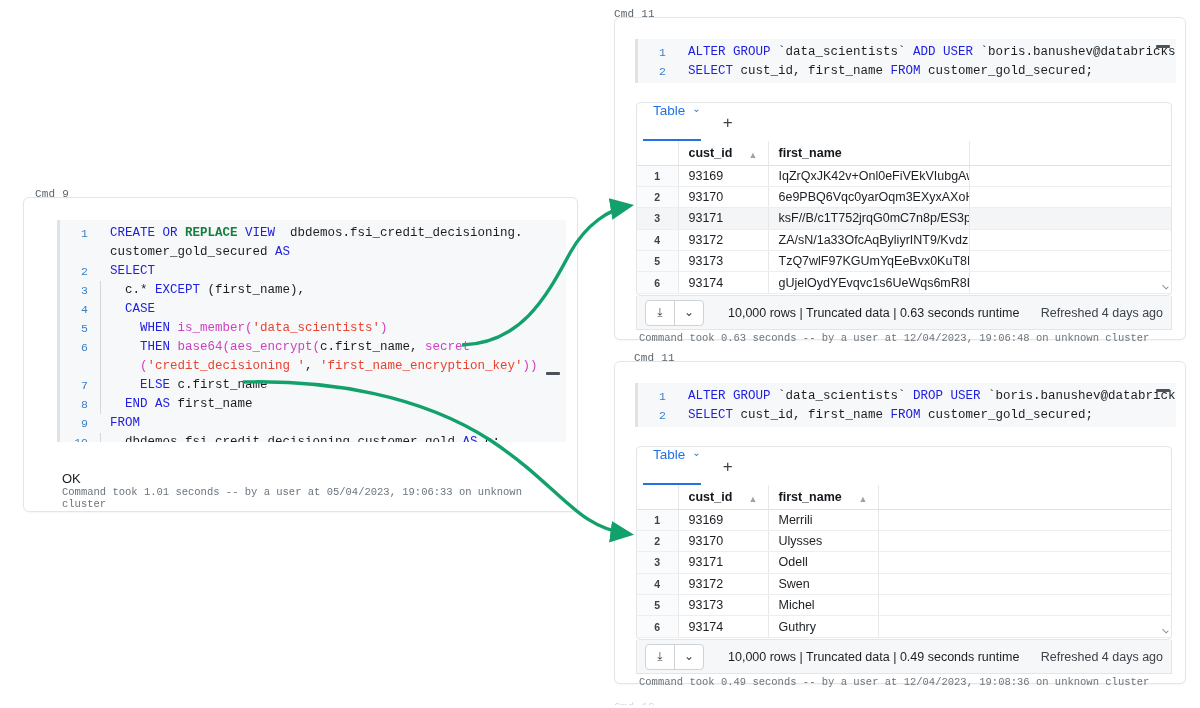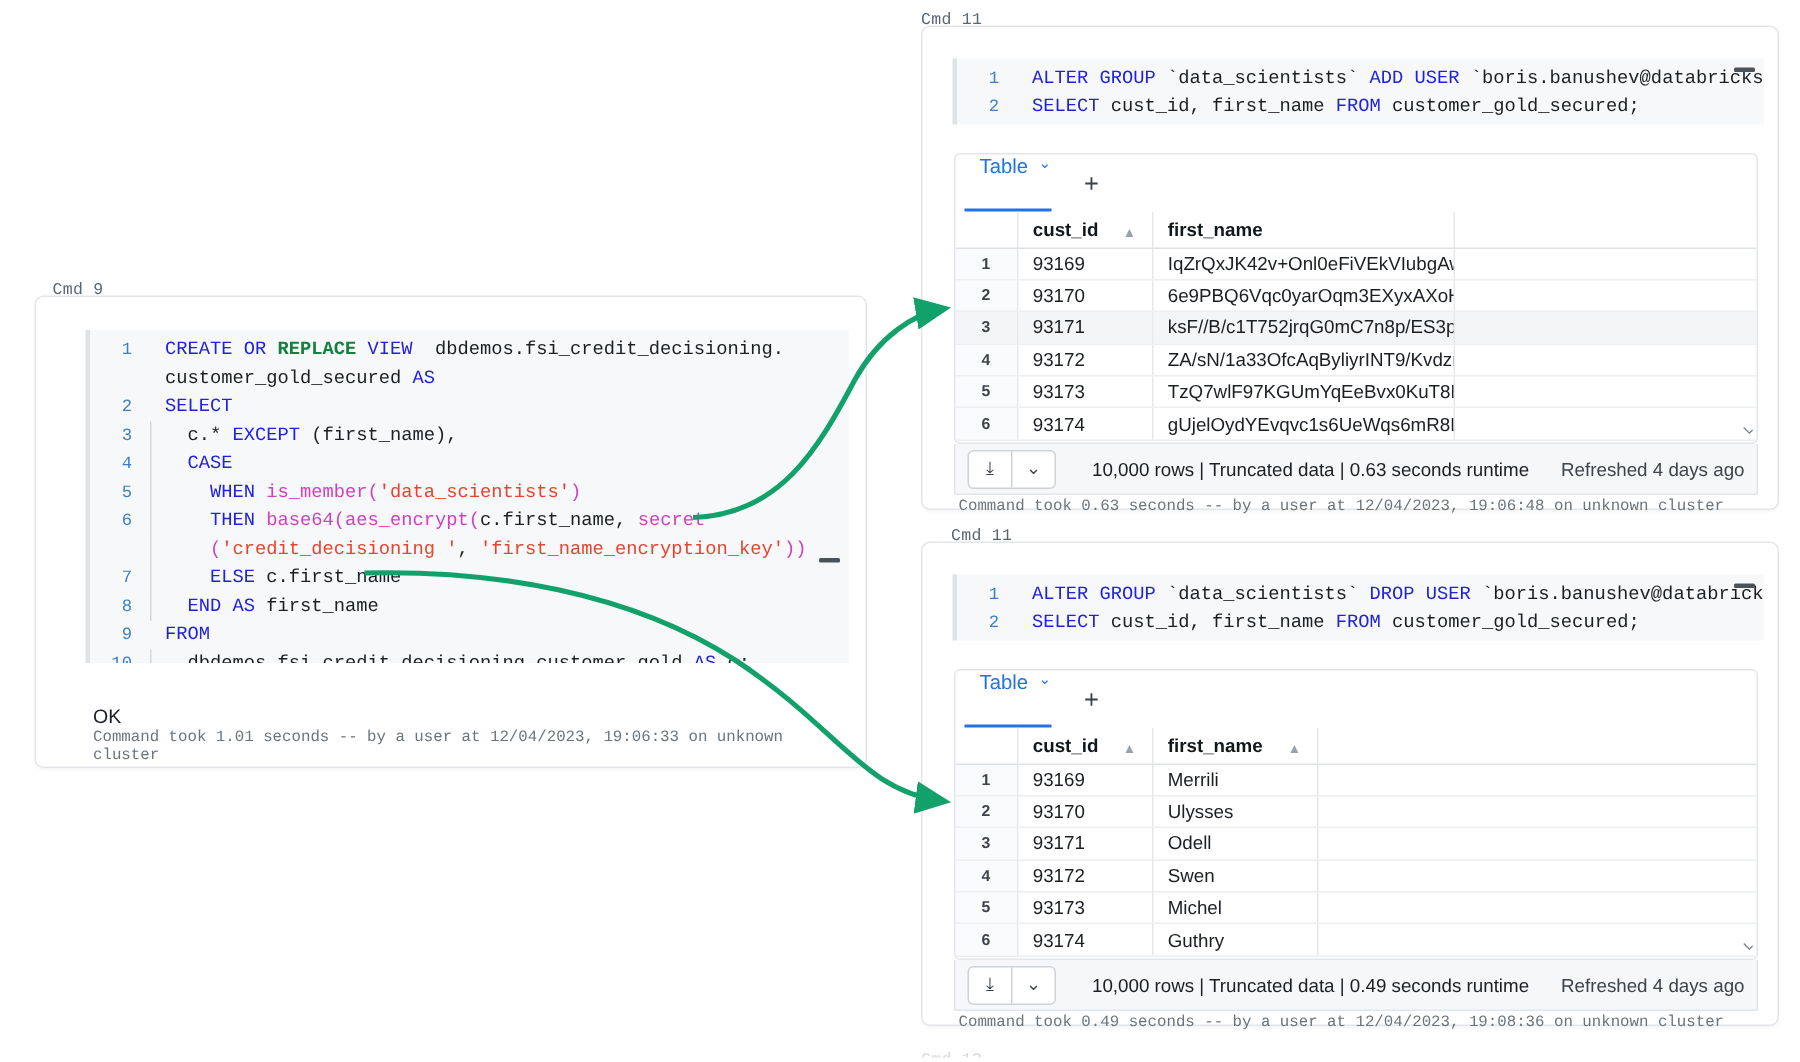--- a/index.html
+++ b/index.html
@@ -109,21 +109,21 @@
 
     <div class="code-wrap" style="position:absolute;left:33px;top:22px;width:506px;height:222px;overflow:hidden;">
       <div class="code" id="code-left"><div class="cline"><span class="lno">1</span><span class="ctext"><span class="kw">CREATE OR </span><span class="kw2">REPLACE</span><span class="kw"> VIEW</span><span class="pl">  dbdemos.fsi_credit_decisioning.</span></span></div><div class="cline"><span class="lno"></span><span class="ctext"><span class="pl">customer_gold_secured </span><span class="kw">AS</span></span></div><div class="cline"><span class="lno">2</span><span class="ctext"><span class="kw">SELECT</span></span></div><div class="cline"><span class="lno">3</span><span class="ctext"><span class="guide"></span><span class="pl">  c.* </span><span class="kw">EXCEPT</span><span class="pl"> (first_name),</span></span></div><div class="cline"><span class="lno">4</span><span class="ctext"><span class="guide"></span><span class="pl">  </span><span class="kw">CASE</span></span></div><div class="cline"><span class="lno">5</span><span class="ctext"><span class="guide"></span><span class="pl">    </span><span class="kw">WHEN</span><span class="fn"> is_member(</span><span class="str">'data_scientists'</span><span class="fn">)</span></span></div><div class="cline"><span class="lno">6</span><span class="ctext"><span class="guide"></span><span class="pl">    </span><span class="kw">THEN</span><span class="fn"> base64(</span><span class="fn">aes_encrypt(</span><span class="pl">c.first_name, </span><span class="fn">secret</span></span></div><div class="cline"><span class="lno"></span><span class="ctext"><span class="guide"></span><span class="fn">    (</span><span class="str">'credit_decisioning '</span><span class="pl">, </span><span class="str">'first_name_encryption_key'</span><span class="fn">))</span></span></div><div class="cline"><span class="lno">7</span><span class="ctext"><span class="guide"></span><span class="pl">    </span><span class="kw">ELSE</span><span class="pl"> c.first_name</span></span></div><div class="cline"><span class="lno">8</span><span class="ctext"><span class="guide"></span><span class="pl">  </span><span class="kw">END AS</span><span class="pl"> first_name</span></span></div><div class="cline"><span class="lno">9</span><span class="ctext"><span class="kw">FROM</span></span></div><div class="cline"><span class="lno">10</span><span class="ctext"><span class="guide"></span><span class="pl">  dbdemos.fsi_credit_decisioning.customer_gold </span><span class="kw">AS</span><span class="pl"> c;</span></span></div></div>
       <div class="drag-handle" style="top:152px;"></div>
     </div>
 
     <div style="position:absolute;left:38px;top:271px;">
       <span class="ok-txt">OK</span>
     </div>
 
-    <div class="cmd-took" style="position:absolute;left:26px;top:280px;">Command took 1.01 seconds -- by a user at 12/04/2023, 19:06:33 on unknown cluster</div>
+    <div class="cmd-took" style="position:absolute;left:26px;top:280px;">Command took 1.01 seconds -- by a user at 05/04/2023, 19:06:33 on unknown cluster</div>
   </div>
 
   <div style="position:absolute;left:614px;top:3px;">
     <span class="cmd-label">Cmd 11</span>
   </div>
 
   <div class="panel" style="position:absolute;left:614px;top:17px;width:572px;height:323px;">
 
     <div class="code-wrap" style="position:absolute;left:20px;top:21px;width:538px;height:44px;overflow:hidden;">
       <div class="code" id="code-tr"><div class="cline"><span class="lno">1</span><span class="ctext"><span class="kw">ALTER GROUP</span><span class="pl"> `data_scientists` </span><span class="kw">ADD USER</span><span class="pl"> `boris.banushev@databricks.com`;</span></span></div><div class="cline"><span class="lno">2</span><span class="ctext"><span class="kw">SELECT</span><span class="pl"> cust_id, first_name </span><span class="kw">FROM</span><span class="pl"> customer_gold_secured;</span></span></div></div>

